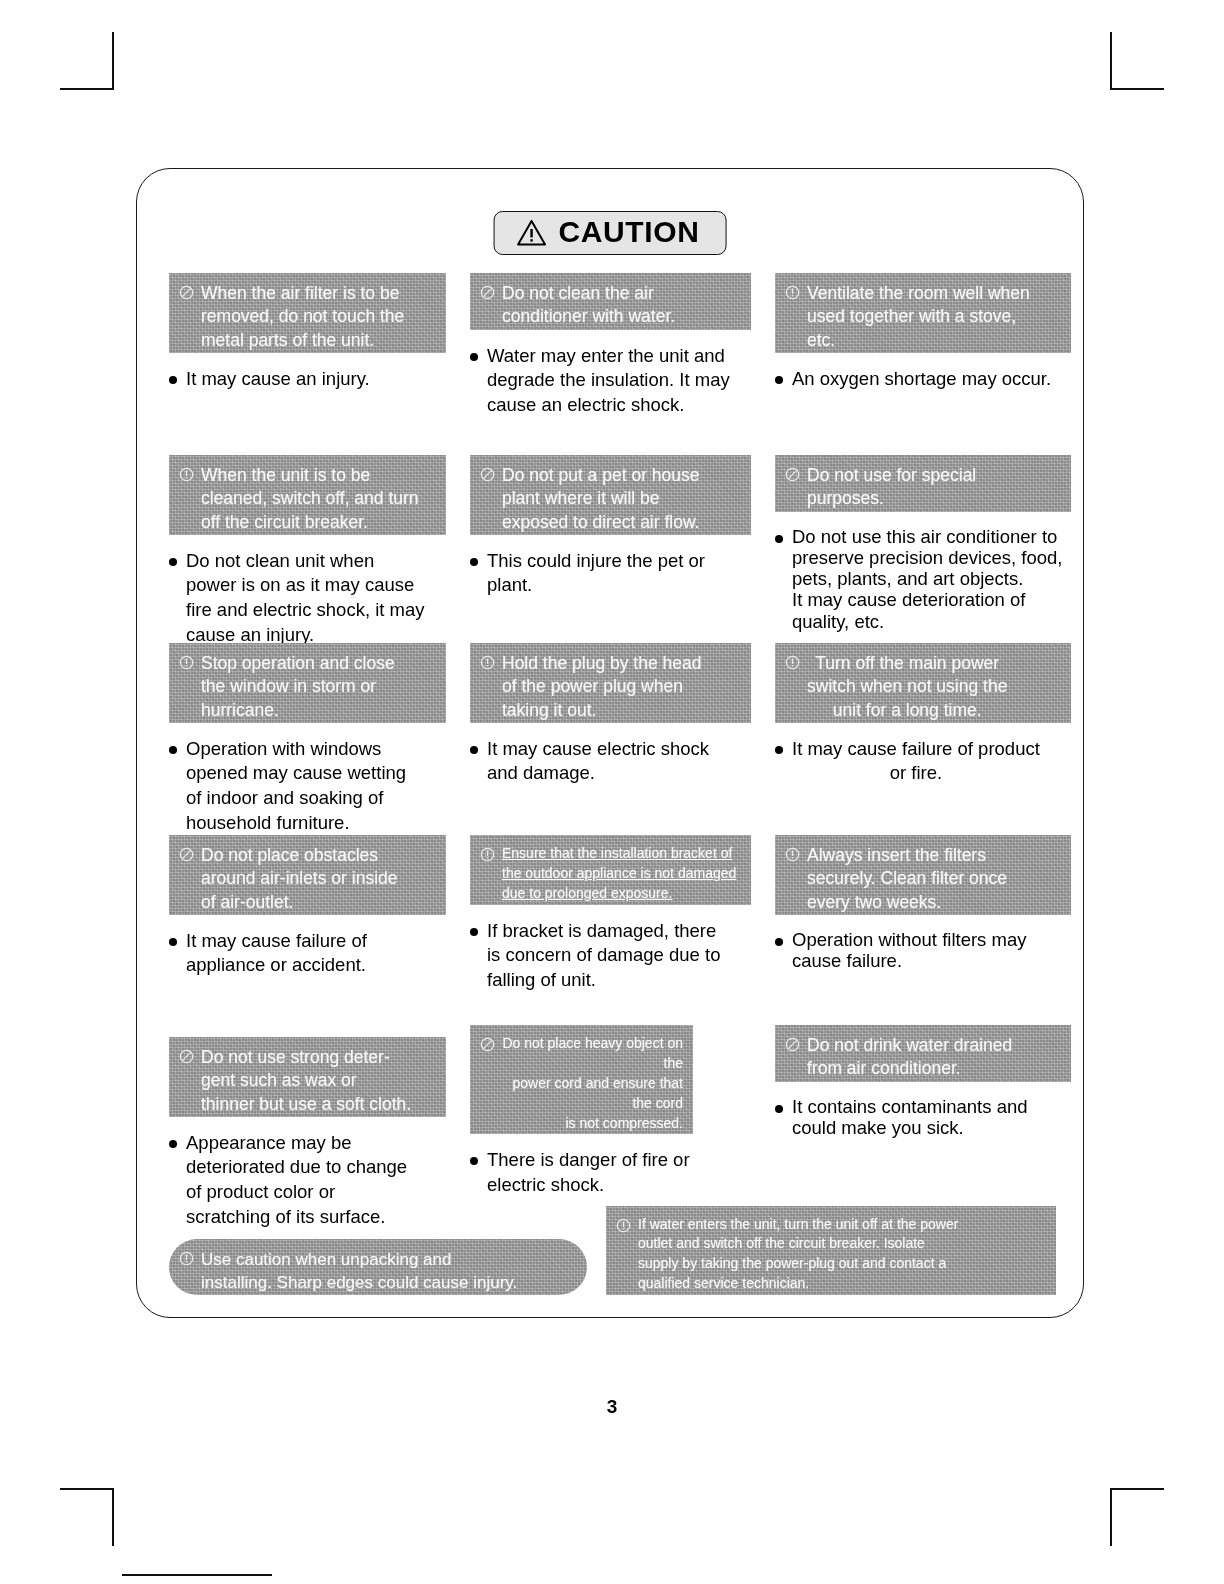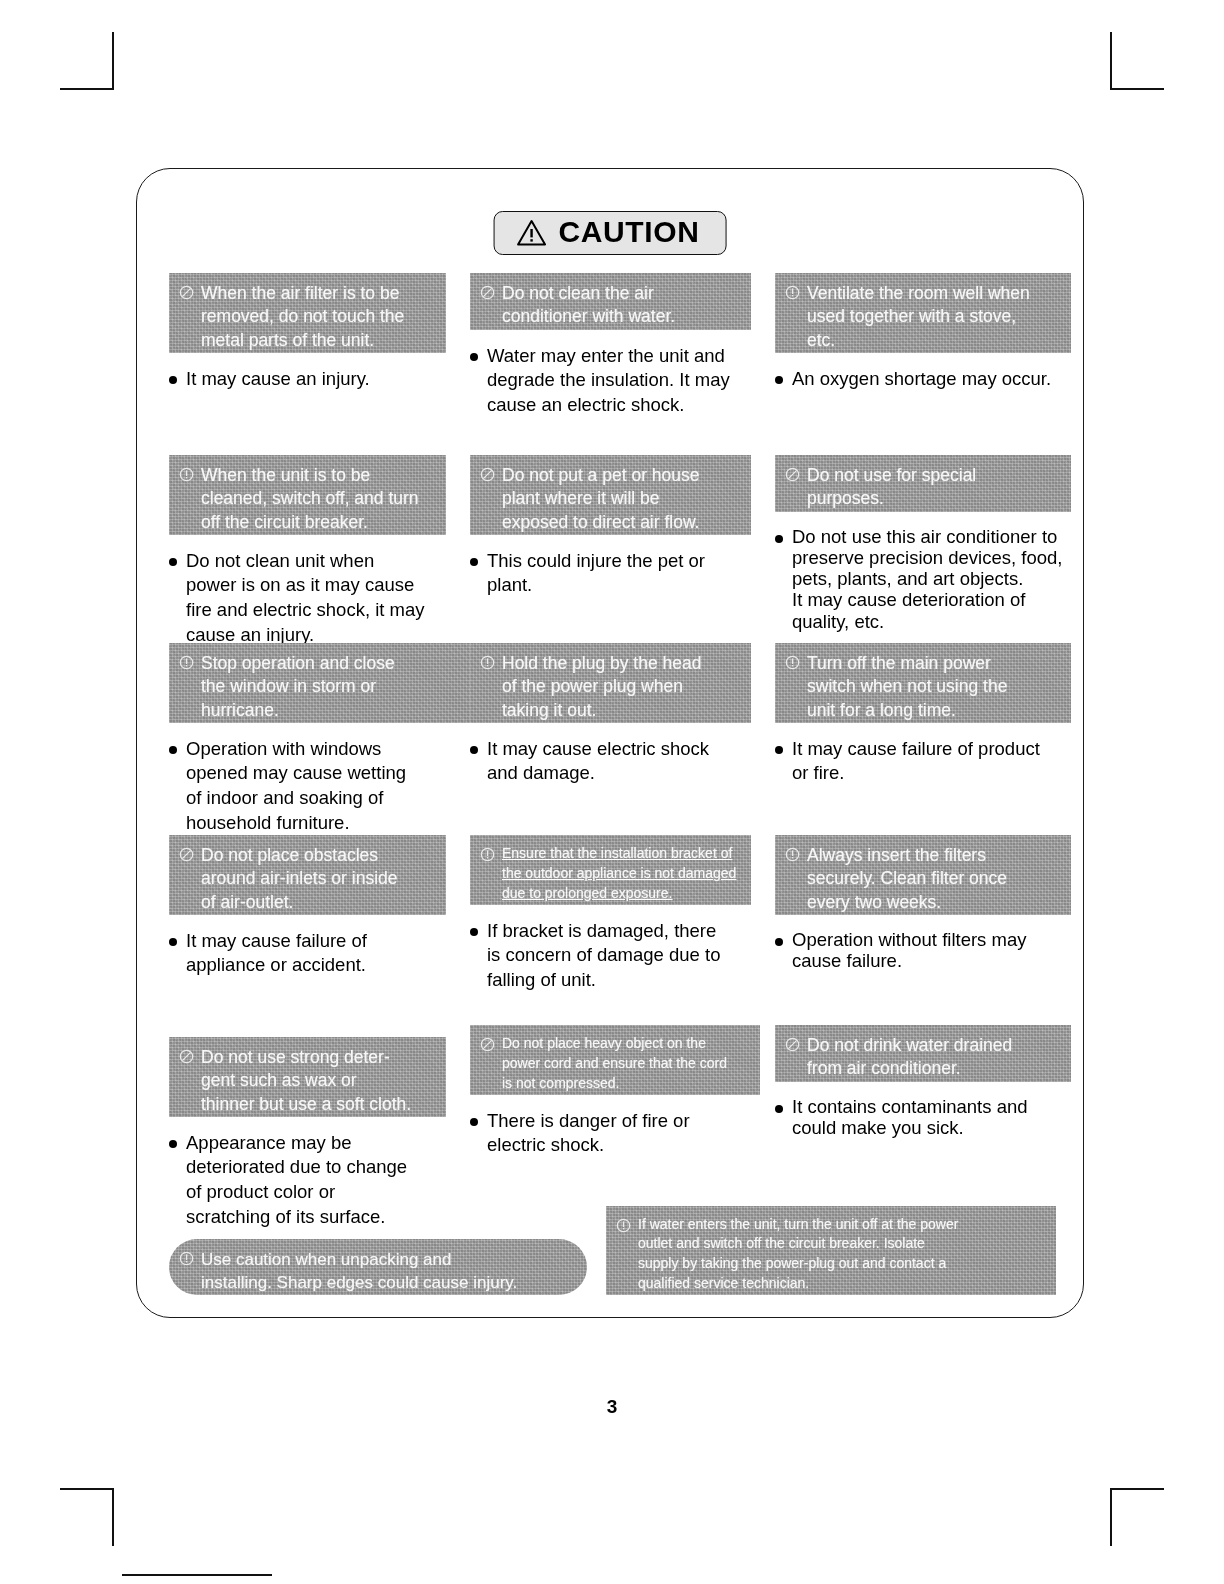--- a/index.html
+++ b/index.html
@@ -317,21 +317,21 @@
         <div class="bullet">
           <span class="dot"></span>
           <div class="btext tight">Do not use this air conditioner to
 preserve precision devices, food,
 pets, plants, and art objects.
 It may cause deterioration of
 quality, etc.</div>
         </div>
       </div>
       <div class="cell" style="left: 0px; top: 370px; width: 277px;">
-        <div class="gbox" style="width: 333px;">
+        <div class="gbox" style="width: 277px;">
           <div class="gbox-inner">
             <span class="gicon"><svg width="15" height="15" viewBox="0 0 16 16">
                 <circle cx="8" cy="8" r="6.6" fill="none" stroke="#f2f2f2" stroke-width="1.3"></circle>
                 <rect x="7.35" y="3.6" width="1.3" height="6" fill="#f2f2f2"></rect>
                 <rect x="7.35" y="10.7" width="1.3" height="1.5" fill="#f2f2f2"></rect>
               </svg></span>
             <div class="gtext">Stop operation and close
 the window in storm or
 hurricane.</div>
           </div>
@@ -356,21 +356,21 @@
 of the power plug when
 taking it out.</div>
           </div>
         </div>
         <div class="bullet">
           <span class="dot"></span>
           <div class="btext">It may cause electric shock
 and damage.</div>
         </div>
       </div>
-      <div class="cell" style="left: 606px; top: 370px; width: 296px;">
+      <div class="cell" style="left: 606px; top: 370px; width: 296px; text-align: center;">
         <div class="gbox" style="width: 296px;">
           <div class="gbox-inner">
             <span class="gicon"><svg width="15" height="15" viewBox="0 0 16 16">
                 <circle cx="8" cy="8" r="6.6" fill="none" stroke="#f2f2f2" stroke-width="1.3"></circle>
                 <rect x="7.35" y="3.6" width="1.3" height="6" fill="#f2f2f2"></rect>
                 <rect x="7.35" y="10.7" width="1.3" height="1.5" fill="#f2f2f2"></rect>
               </svg></span>
             <div class="gtext">Turn off the main power
 switch when not using the
 unit for a long time.</div>
@@ -453,21 +453,21 @@
         </div>
         <div class="bullet">
           <span class="dot"></span>
           <div class="btext">Appearance may be
 deteriorated due to change
 of product color or
 scratching of its surface.</div>
         </div>
       </div>
       <div class="cell" style="left: 301px; top: 752px; width: 281px;">
-        <div class="gbox" style="width: 290px;">
+        <div class="gbox" style="width: 223px; text-align: right;">
           <div class="gbox-inner">
             <span class="gicon"><svg width="15" height="15" viewBox="0 0 16 16">
                 <circle cx="8" cy="8" r="6.6" fill="none" stroke="#f2f2f2" stroke-width="1.3"></circle>
                 <line x1="3.6" y1="12.4" x2="12.4" y2="3.6" stroke="#f2f2f2" stroke-width="1.3"></line>
               </svg></span>
             <div class="gtext small">Do not place heavy object on the
 power cord and ensure that the cord
 is not compressed.</div>
           </div>
         </div>

